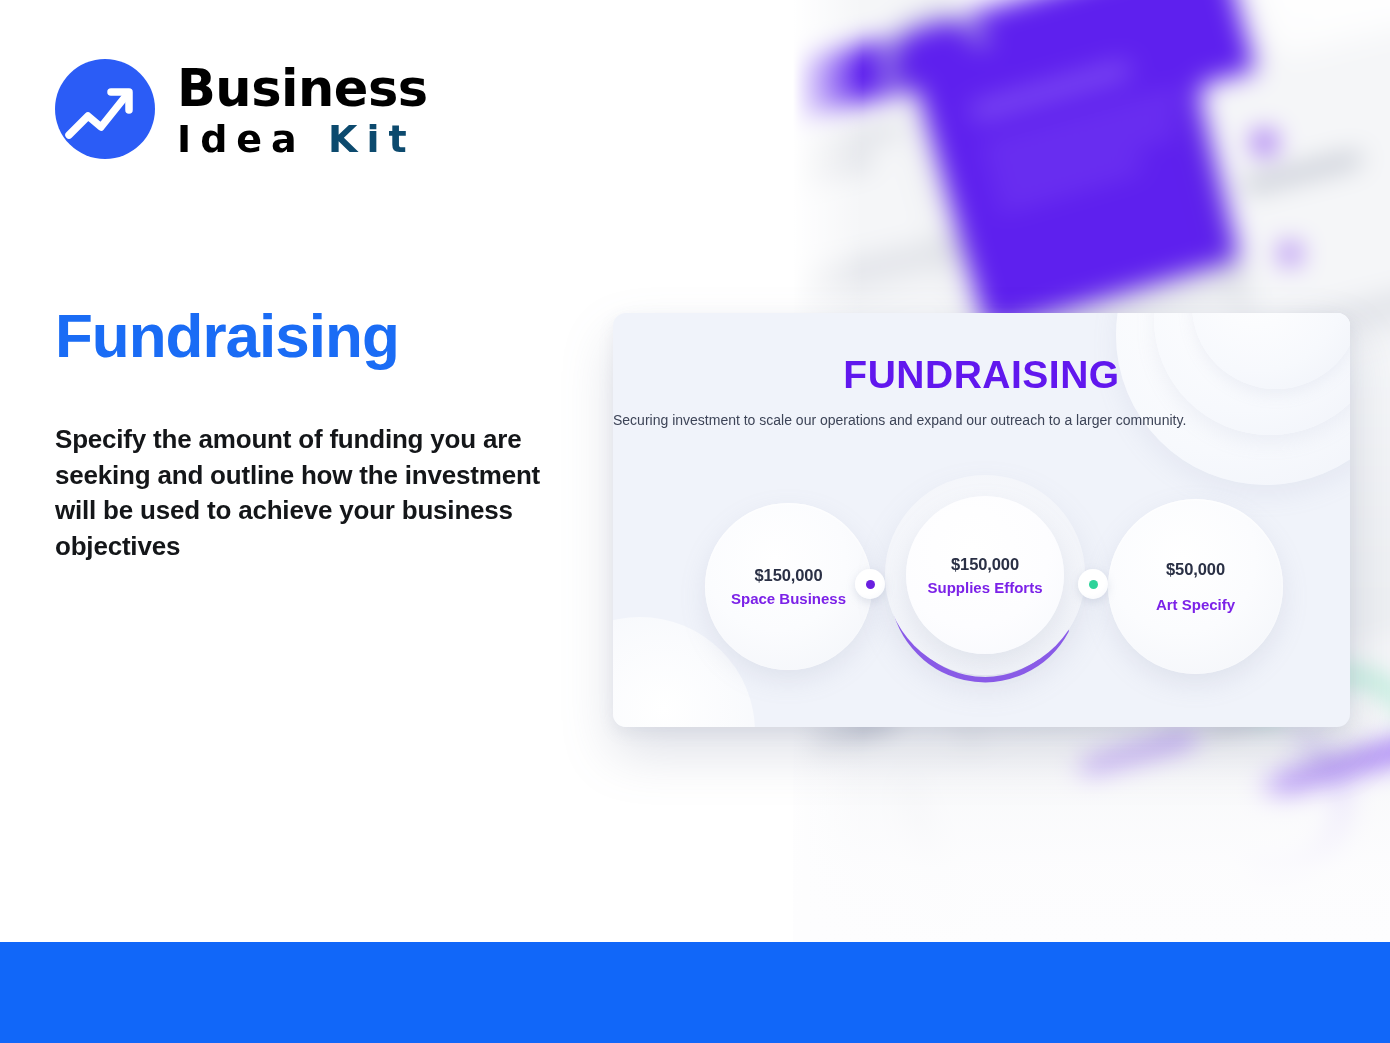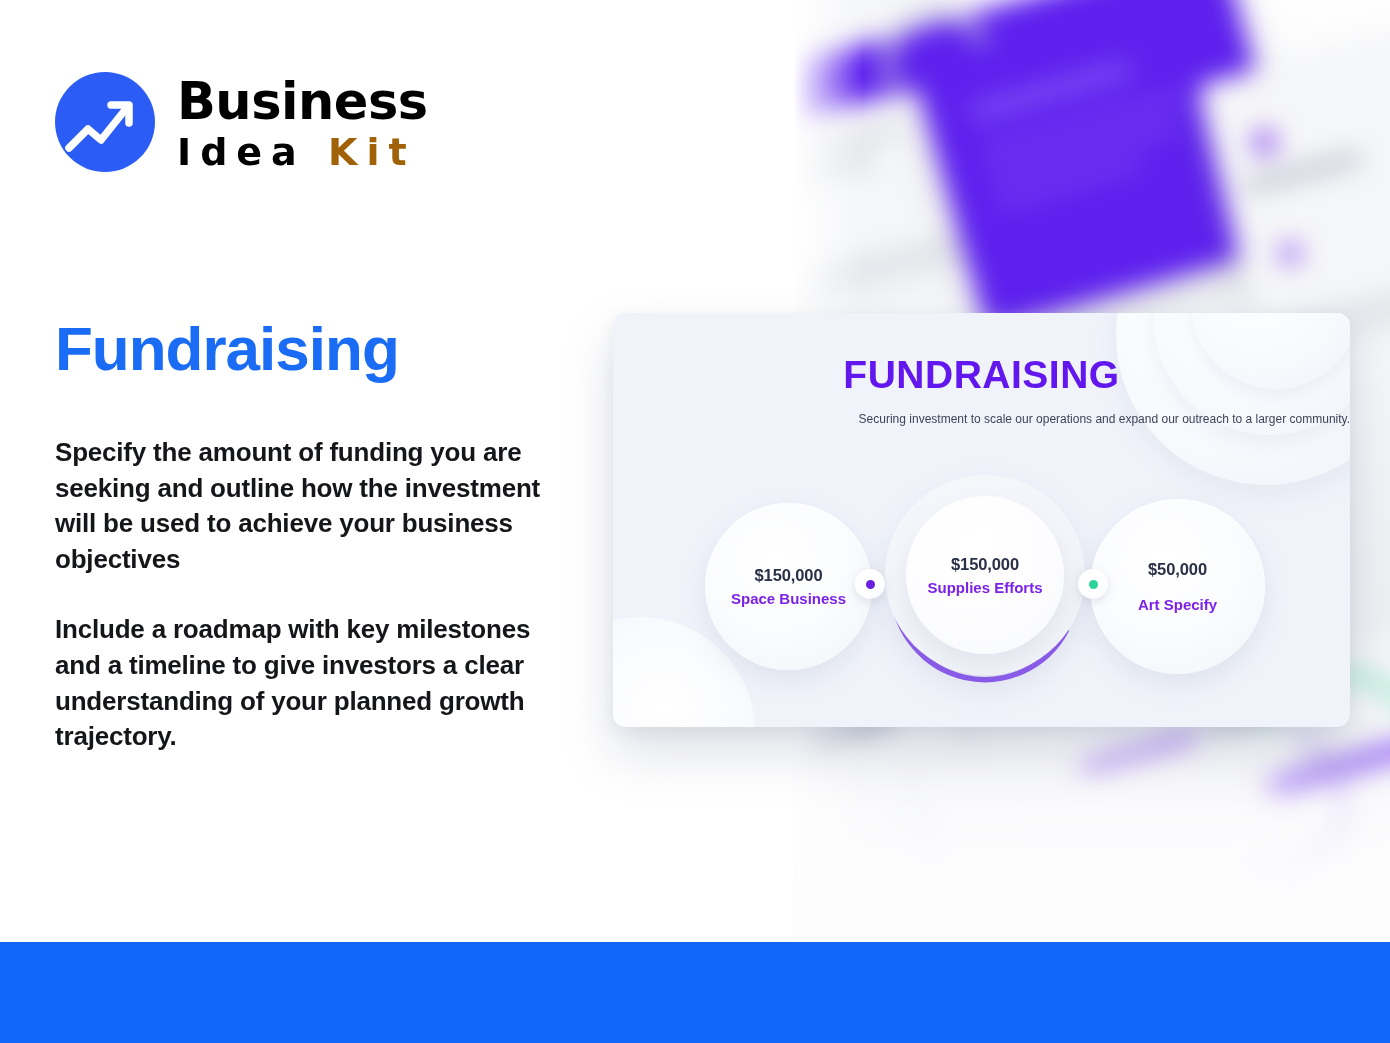--- a/index.html
+++ b/index.html
@@ -16,21 +16,21 @@
     position: relative;
     width: 1390px;
     height: 1043px;
     background: #ffffff;
     overflow: hidden;
   }
 
   
   #left-panel {
     position: absolute;
-    left: 0; top: 17px;
+    left: 0; top: 4px;
     width: 793px;
     height: 970px;
     background: #ffffff;
     z-index: 5;
     padding-left: 11px;
   }
 
   
   #logo-block {
     position: absolute;
@@ -61,21 +61,21 @@
     font-family: "DejaVu Sans", sans-serif;
   }
   #logo-line2 {
     font-size: 38px;
     font-weight: 700;
     color: #000000;
     letter-spacing: 9px;
     margin-top: 6px;
     font-family: "DejaVu Sans", sans-serif;
   }
-  #logo-line2 .kit { color: #a16207; }
+  #logo-line2 .kit { color: #0c4a6e; }
 
   
   #headline {
     position: absolute;
     left: 55px; top: 296px;
     font-size: 62px;
     font-weight: 700;
     color: #1a6cf5;
     letter-spacing: -1px;
   }
@@ -175,22 +175,22 @@
     font-size: 39px;
     font-weight: 700;
     color: #6117ee;
     letter-spacing: 0.5px;
     z-index: 4;
   }
   #card-sub {
     position: absolute;
     left: 0; top: 98px;
     width: 737px;
-    text-align: right;
-    font-size: 12px;
+    text-align: left;
+    font-size: 14px;
     font-weight: 400;
     color: #3d4457;
     line-height: 1.42;
     z-index: 4;
   }
 
   
   #circles {
     position: absolute;
     left: 0; top: 0;
@@ -201,21 +201,21 @@
     position: absolute;
     border-radius: 50%;
     background: radial-gradient(circle at 42% 34%, #ffffff 0%, #fbfcfe 48%, #f2f4f9 100%);
     box-shadow: 0 10px 26px rgba(140,150,180,.17), inset 0 1px 3px rgba(255,255,255,.9);
     display: flex;
     flex-direction: column;
     align-items: center;
     justify-content: center;
   }
   #circle-left  { left: 92px;  top: 190px; width: 167px; height: 167px; }
-  #circle-right { left: 477px; top: 186px; width: 175px; height: 175px; gap: 12px; }
+  #circle-right { left: 495px; top: 186px; width: 175px; height: 175px; gap: 12px; }
 
   #circle-center-wrap {
     position: absolute;
     left: 256px; top: 146px;
     width: 232px; height: 252px;
   }
   #center-outer {
     position: absolute;
     left: 16px; top: 16px;
     width: 200px; height: 200px;
@@ -340,21 +340,20 @@
       <div id="logo-words">
         <span id="logo-line1">Business</span>
         <span id="logo-line2"><span>Idea </span><span class="kit">Kit</span></span>
       </div>
     </div>
 
     <h1 id="headline">Fundraising</h1>
 
     <div id="copy-block">
       <p class="para">Specify the amount of funding you are seeking and outline how the investment will be used to achieve your business objectives</p>
-      <p class="para">Include a roadmap with key milestones and a timeline to give investors a clear understanding of your planned growth trajectory.</p>
     </div>
   </div>
 
   <div id="slide-card">
     <div class="deco-ring" id="deco1"></div>
     <div class="deco-ring" id="deco2"></div>
     <div class="deco-ring" id="deco3"></div>
     <div class="deco-ring" id="deco4"></div>
 
     <div id="card-title">FUNDRAISING</div>

